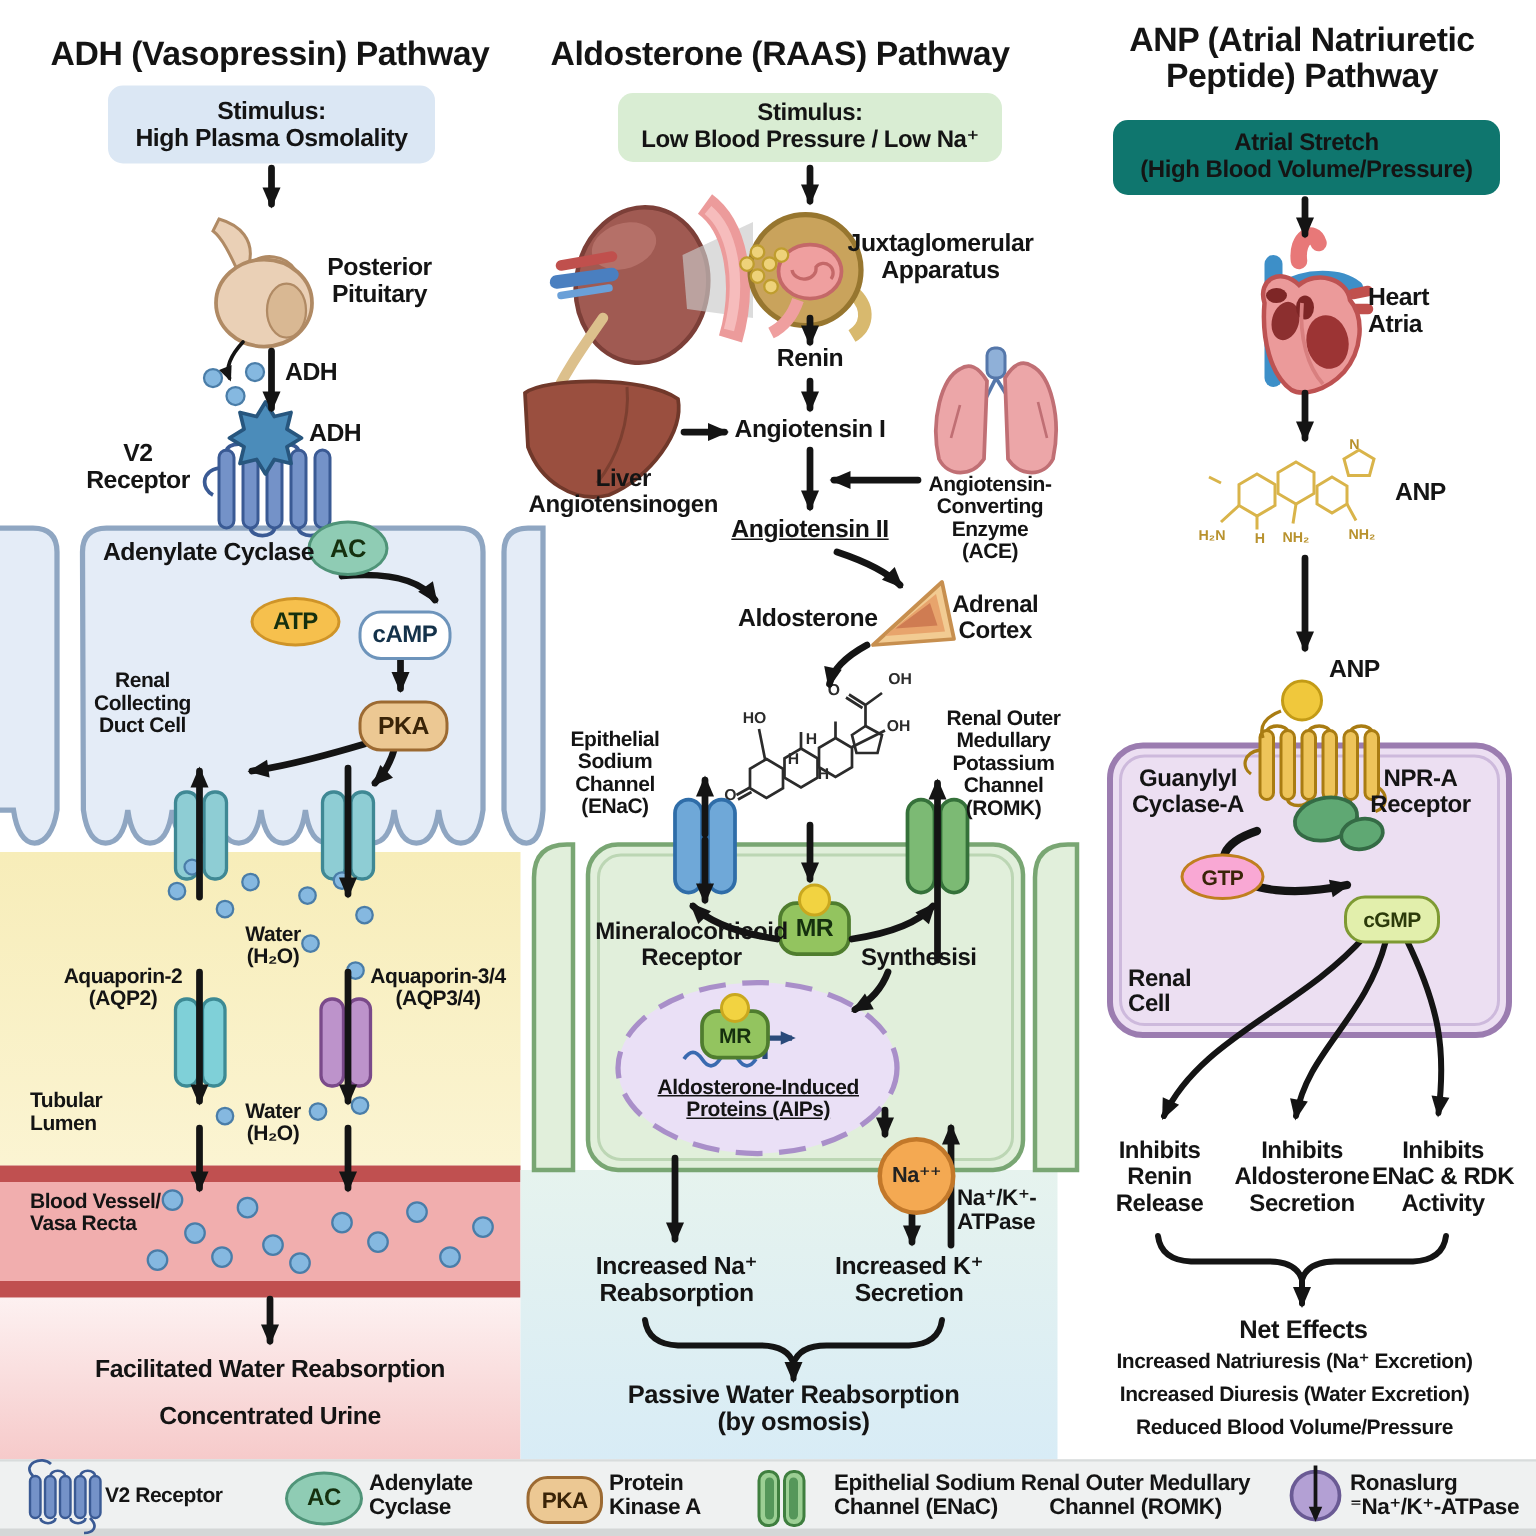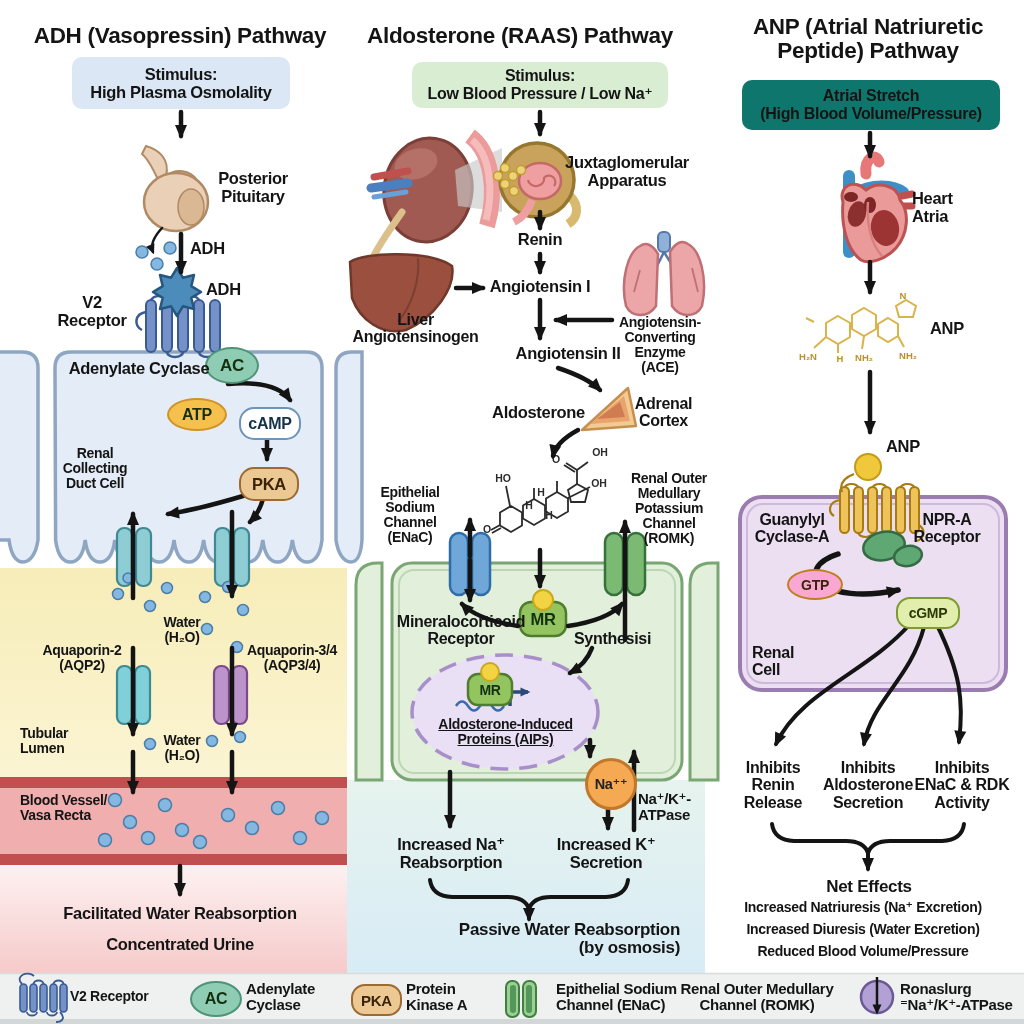--- a/index.html
+++ b/index.html
@@ -399,21 +399,21 @@
 <div class="lbl t165" style="left:560px;top:154px;width:134px;">Juxtaglomerular
 Apparatus</div>
 <div class="lbl t165" style="left:495px;top:231px;width:90px;">Renin</div>
 <div class="lbl t165" style="left:475px;top:278px;width:130px;">Angiotensin I</div>
 <div class="lbl t16" style="left:348px;top:311px;width:135px;">Liver
 Angiotensinogen</div>
 <div class="lbl t155" style="left:616px;top:315px;width:88px;">Angiotensin-
 Converting
 Enzyme
 (ACE)</div>
-<div class="lbl t165" style="left:503px;top:345px;width:130px;">Angiotensin II</div>
+<div class="lbl t165" style="left:475px;top:345px;width:130px;text-decoration:underline;">Angiotensin II</div>
 <div class="lbl t165" style="left:486px;top:404px;width:105px;">Aldosterone</div>
 <div class="lbl t16" style="left:626px;top:395px;width:75px;">Adrenal
 Cortex</div>
 <div class="lbl t155" style="left:370px;top:485px;width:80px;">Epithelial
 Sodium
 Channel
 (ENaC)</div>
 <div class="lbl t155" style="left:630px;top:471px;width:78px;">Renal Outer
 Medullary
 Potassium
@@ -428,21 +428,21 @@
 <div class="badge t155" style="left:468px;top:674px;width:44px;height:31px;">MR</div>
 <div class="lbl t155" style="left:418px;top:717px;width:175px;text-decoration:underline;">Aldosterone-Induced
 Proteins (AIPs)</div>
 <div class="badge t145" style="left:585px;top:758px;width:46px;height:46px;background:#f4a952;border:3px solid #c2782a;border-radius:50%;color:#222;">Na⁺⁺</div>
 <div class="lbl t15 la" style="left:638px;top:791px;width:72px;">Na⁺/K⁺-
 ATPase</div>
 <div class="lbl t165" style="left:385px;top:836px;width:132px;">Increased Na⁺
 Reabsorption</div>
 <div class="lbl t165" style="left:547px;top:836px;width:118px;">Increased K⁺
 Secretion</div>
-<div class="lbl t17" style="left:378px;top:921px;width:302px;text-align:right;">Passive Water Reabsorption
+<div class="lbl t17" style="left:378px;top:921px;width:302px;">Passive Water Reabsorption
 (by osmosis)</div>
 
 <div class="lbl t22" style="left:712px;top:15px;width:312px;">ANP (Atrial Natriuretic
 Peptide) Pathway</div>
 <div class="box t16" style="left:742px;top:80px;width:258px;height:50px;background:#0f766e;">Atrial Stretch
 (High Blood Volume/Pressure)</div>
 <div class="lbl t165 la" style="left:912px;top:190px;width:60px;">Heart
 Atria</div>
 <div class="lbl t165 la" style="left:930px;top:320px;width:50px;">ANP</div>
 <div class="lbl t165 la" style="left:886px;top:438px;width:50px;">ANP</div>

